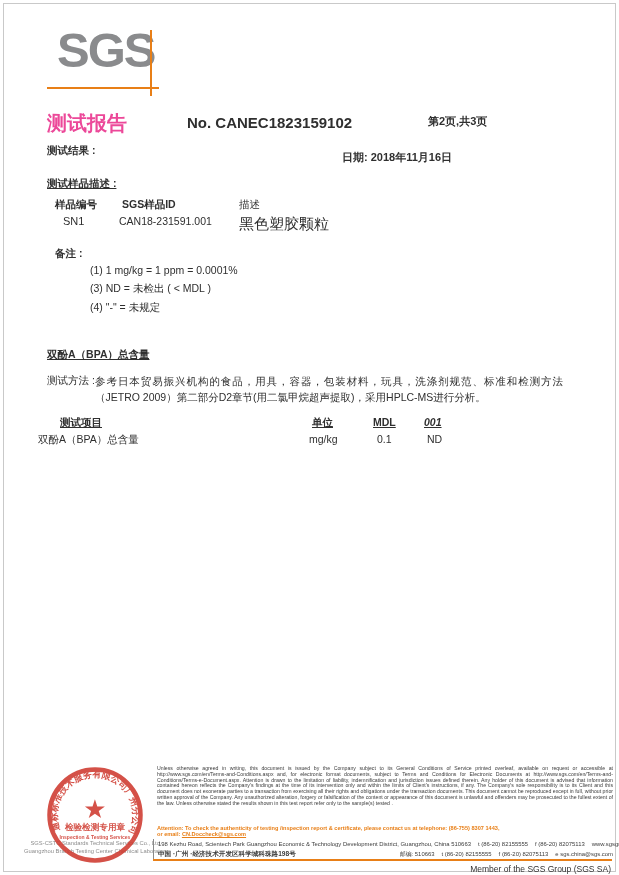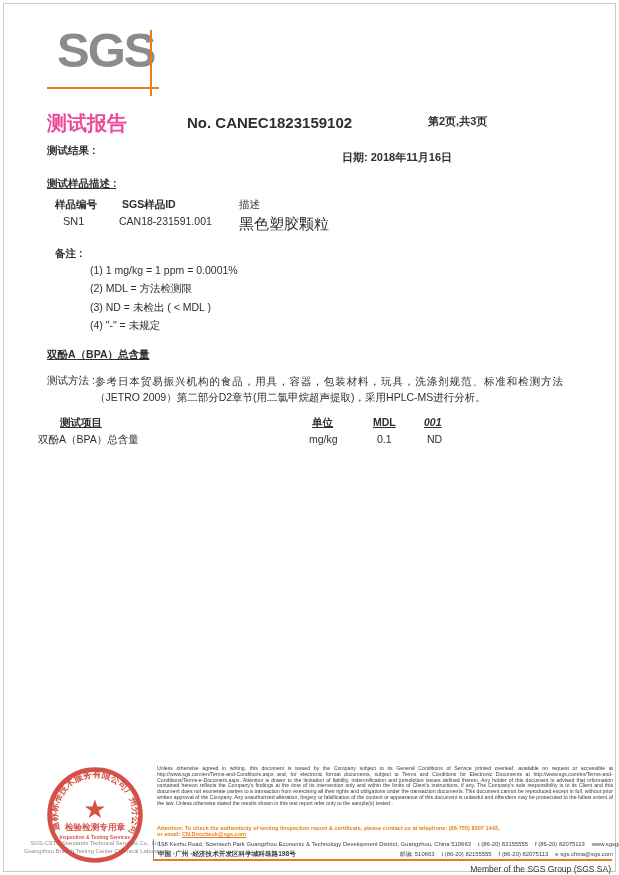--- a/index.html
+++ b/index.html
@@ -82,21 +82,20 @@
   <span class="st-h1">样品编号</span>
   <span class="st-h2">SGS样品ID</span>
   <span class="st-h3">描述</span>
   <span class="st-v1">SN1</span>
   <span class="st-v2">CAN18-231591.001</span>
   <span class="st-v3">黑色塑胶颗粒</span>
 
   <div class="remarks-label">备注 :</div>
   <div class="remarks-list">
     <div>(1) 1 mg/kg = 1 ppm = 0.0001%</div>
-    <div>(2) MDL = 方法检测限</div>
     <div>(3) ND = 未检出 ( &lt; MDL )</div>
     <div>(4) "-" = 未规定</div>
   </div>
 
   <div class="bpa-heading">双酚A（BPA）总含量</div>
   <div class="method-label">测试方法 :</div>
   <div class="method-text">参考日本贸易振兴机构的食品，用具，容器，包装材料，玩具，洗涤剂规范、标准和检测方法（JETRO 2009）第二部分D2章节(用二氯甲烷超声提取)，采用HPLC-MS进行分析。</div>
 
   <span class="rt-item-h rt-head">测试项目</span>
   <span class="rt-unit-h rt-head">单位</span>

